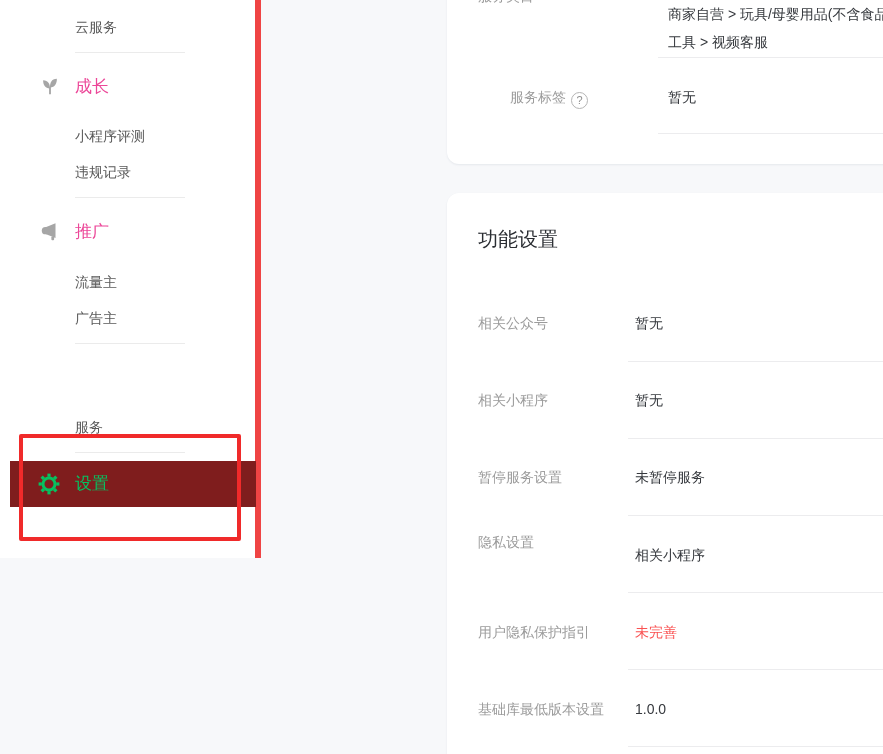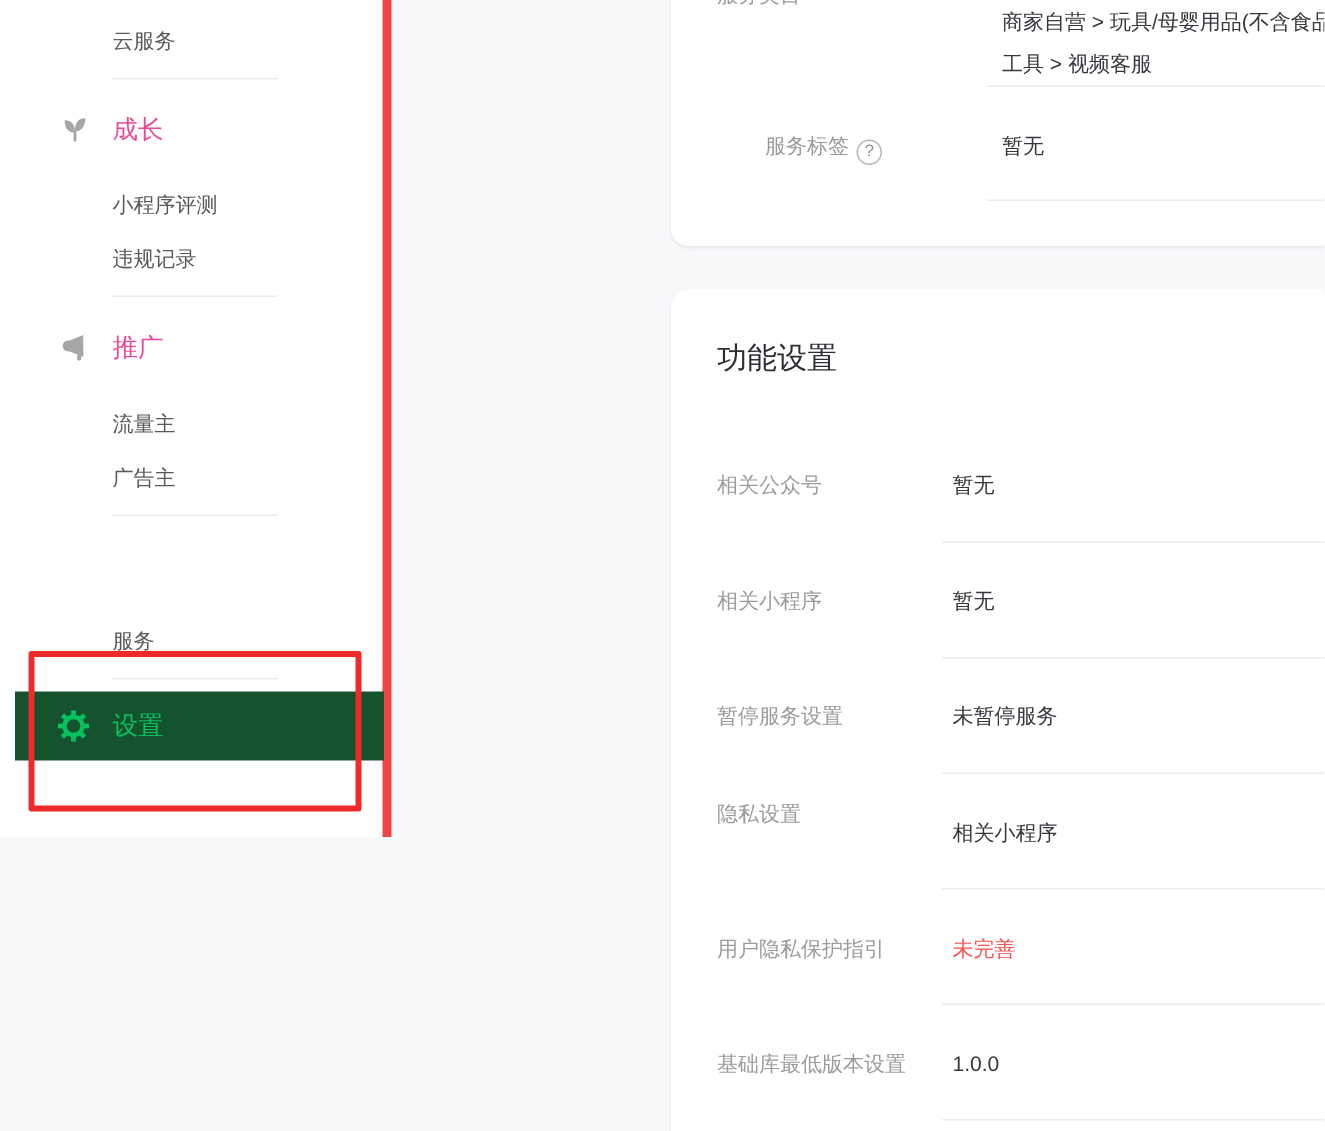--- a/index.html
+++ b/index.html
@@ -6,21 +6,21 @@
   body{font-family:"Liberation Sans","DejaVu Sans",sans-serif;}
   .screen{position:relative;width:883px;height:754px;background:#f7f8fa;overflow:hidden;}
 
   
   .sidebar{position:absolute;left:0;top:0;width:255px;height:558px;background:#ffffff;
            border-right:6px solid #ef4444;}
   .side-sub{position:absolute;left:75px;height:20px;line-height:20px;font-size:14px;color:#595959;cursor:pointer;white-space:nowrap;}
   .side-head{position:absolute;left:38px;height:24px;line-height:24px;font-size:17px;color:#ec4899;cursor:pointer;white-space:nowrap;display:flex;align-items:center;}
   .side-head .glyph{width:24px;height:24px;margin-right:13px;display:inline-flex;align-items:center;justify-content:center;}
   .sdiv{position:absolute;left:75px;width:110px;height:1px;background:#ebebeb;}
-  .active-row{position:absolute;left:10px;top:461px;width:246px;height:46px;background:#14532d;cursor:pointer;}
+  .active-row{position:absolute;left:10px;top:461px;width:246px;height:46px;background:#7f1d1d;cursor:pointer;}
   .active-row .glyph{position:absolute;left:28px;top:12px;width:22px;height:22px;}
   .active-row .lbl{position:absolute;left:65px;top:11px;font-size:17px;line-height:24px;color:#07c160;}
   .red-box{position:absolute;left:19px;top:434px;width:214px;height:99px;
            border:4px solid #f02a2a;border-radius:2px;z-index:5;pointer-events:none;}
 
   
   .card{position:absolute;left:447px;width:460px;background:#ffffff;border-radius:12px;
         box-shadow:0 1px 2px rgba(150,160,175,0.18);overflow:hidden;}
   .card1{top:-60px;height:224px;}
   .card2{top:193px;height:600px;}

